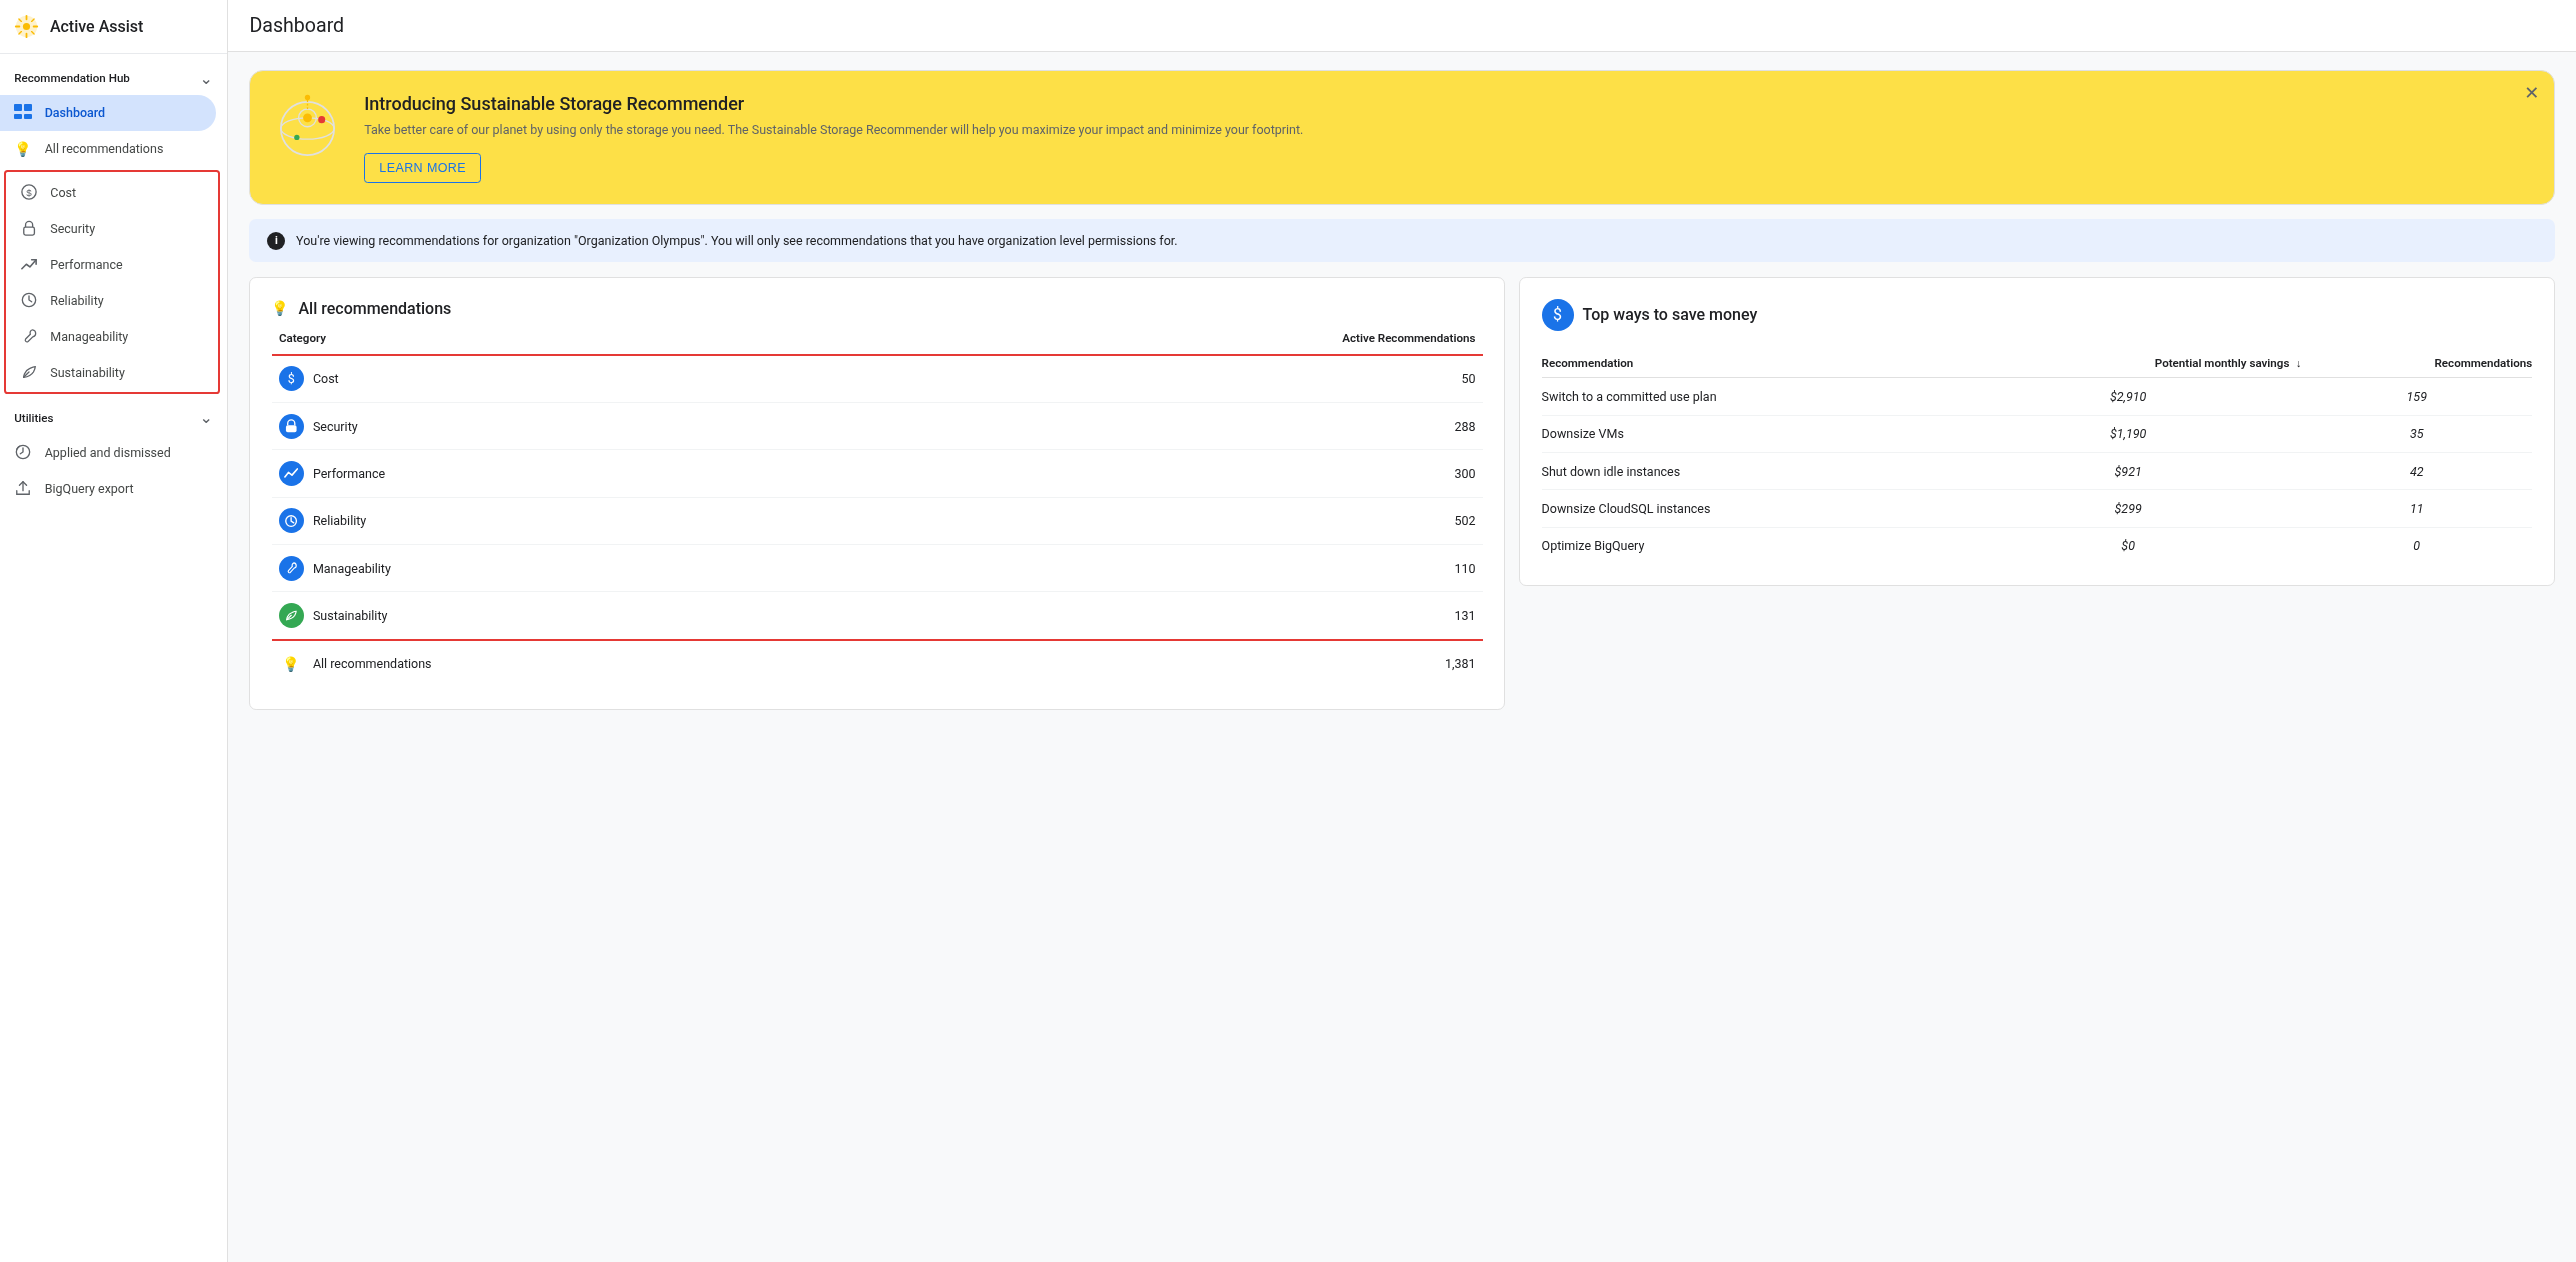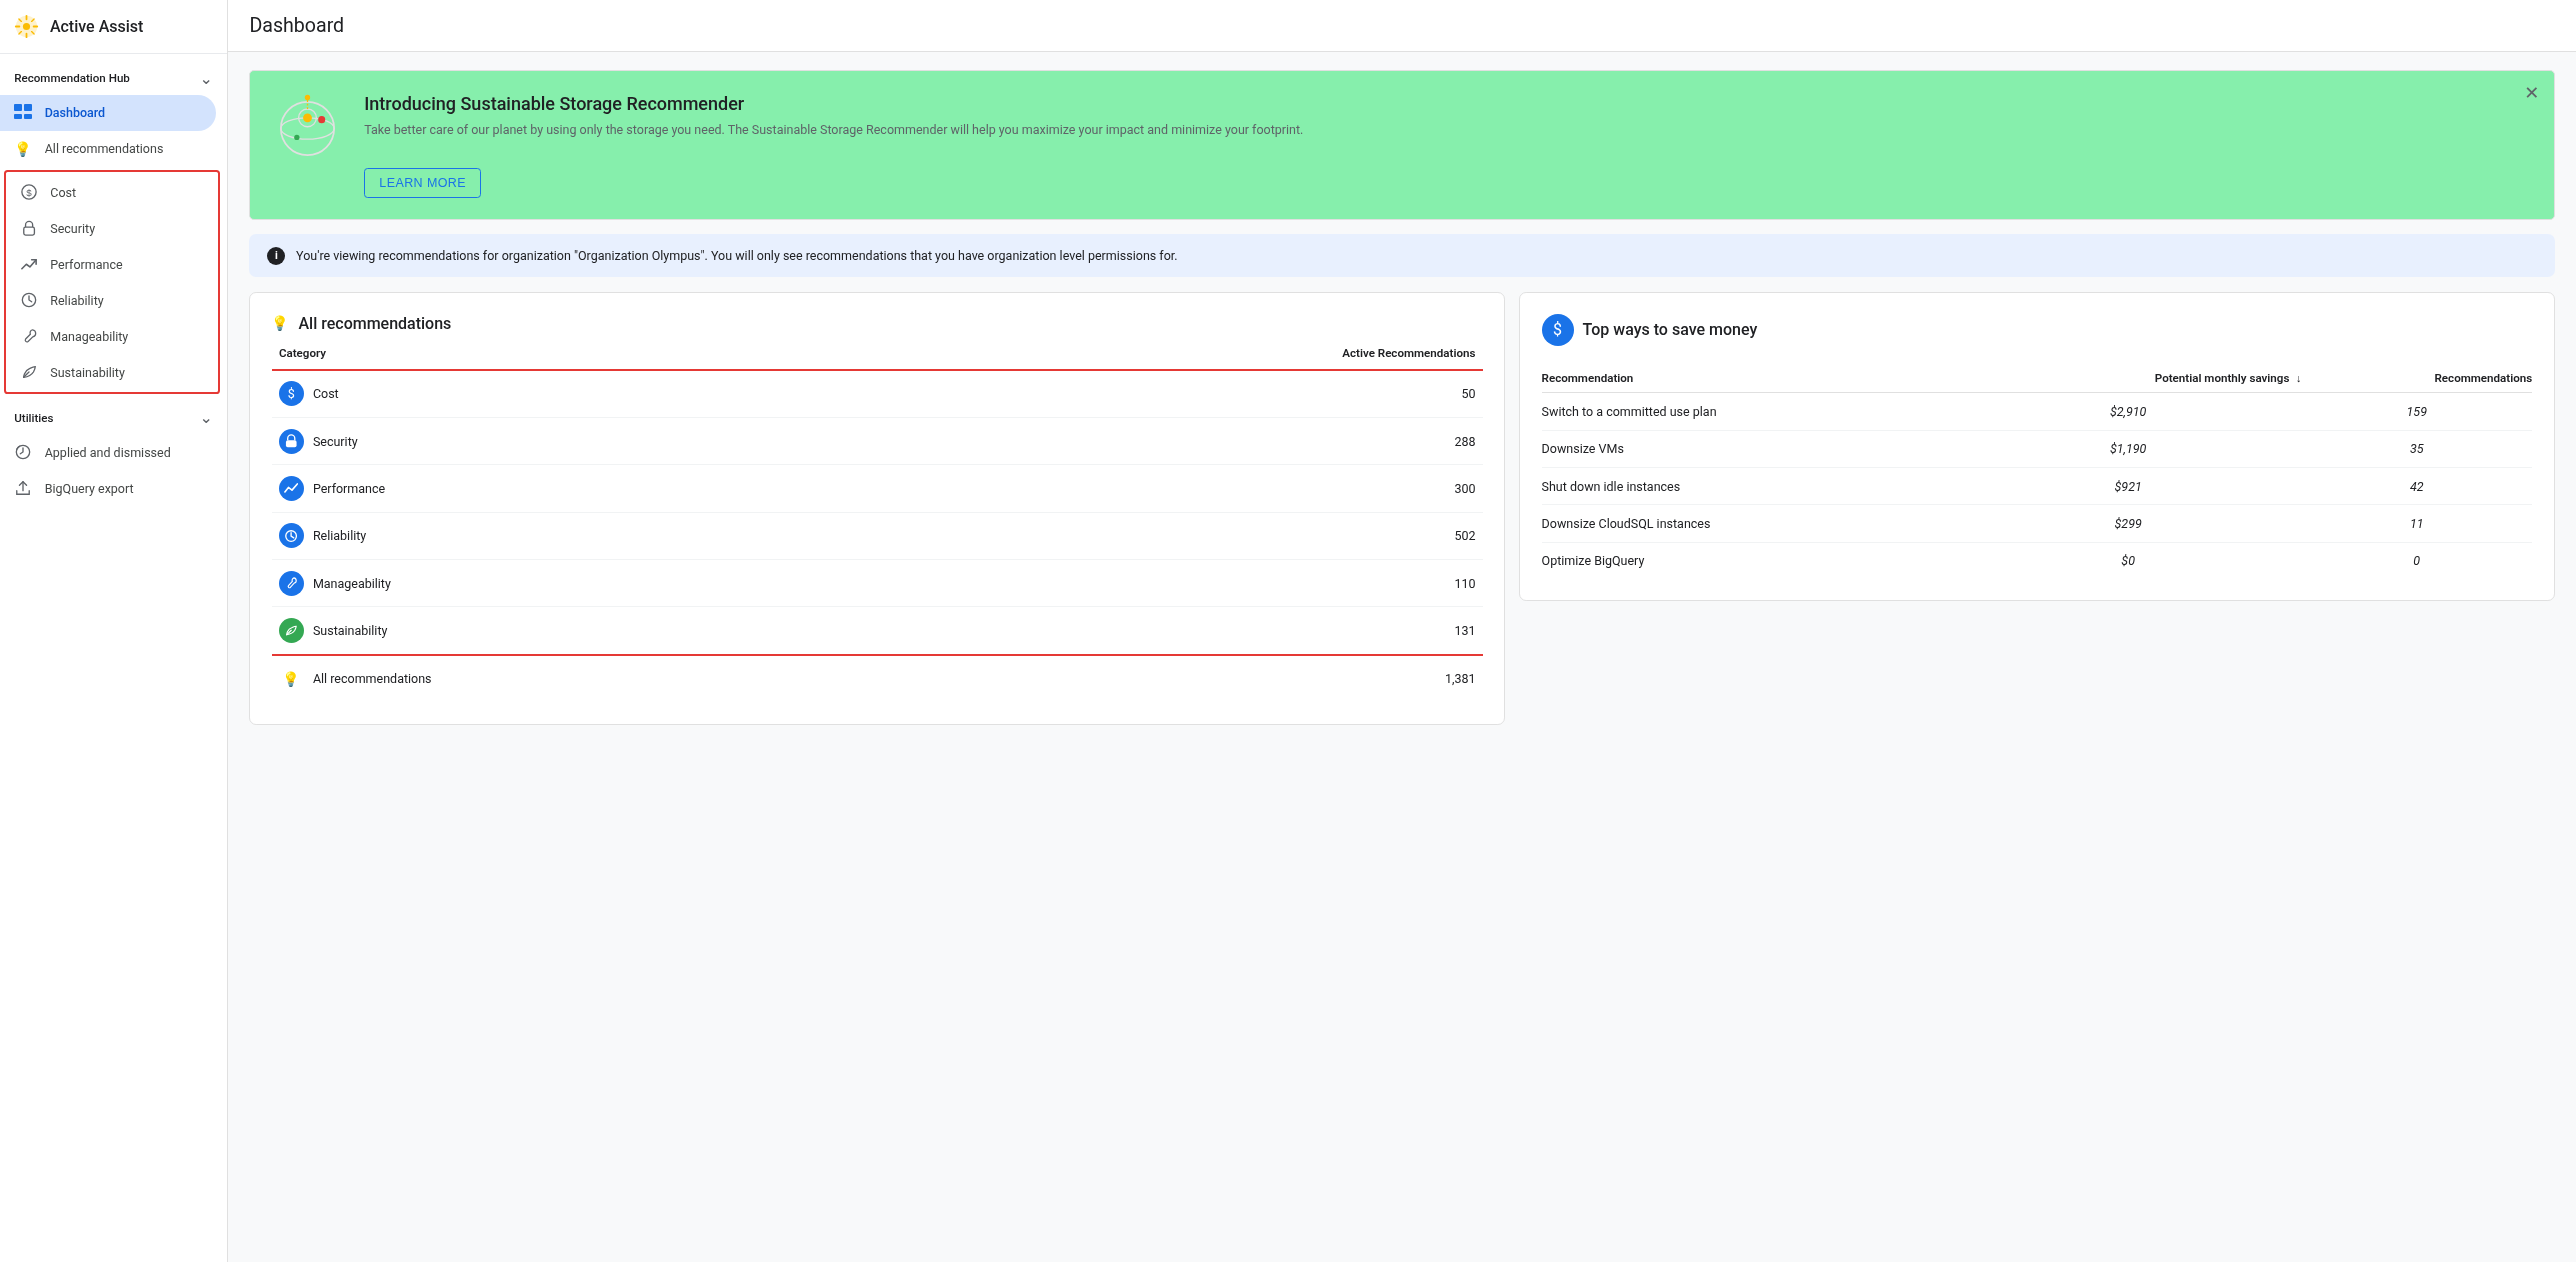--- a/index.html
+++ b/index.html
@@ -103,23 +103,23 @@
     }
     .main-content {
       padding: 18px 21.4px;
       display: flex;
       flex-direction: column;
       gap: 14.2px;
     }
 
     
     .banner {
-      background: #86efac;
+      background: #fde047;
       border: 0.9px solid #e0e0e0;
-      border-radius: 5px;
+      border-radius: 14px;
       padding: 21.4px;
       display: flex;
       align-items: flex-start;
       gap: 21.4px;
       position: relative;
     }
     .banner-close {
       position: absolute;
       top: 10.7px;
       right: 14.2px;
@@ -139,21 +139,21 @@
     .banner-title {
       font-size: 18px;
       font-weight: 500;
       color: #202124;
       margin-bottom: 7.1px;
     }
     .banner-desc {
       font-size: 12.5px;
       color: #5f6368;
       line-height: 1.5;
-      margin-bottom: 28px;
+      margin-bottom: 13px;
     }
     .banner-btn {
       border: 0.9px solid #1a73e8;
       background: transparent;
       color: #1a73e8;
       padding: 7.1px 14.2px;
       border-radius: 3.6px;
       font-size: 12.5px;
       font-weight: 500;
       cursor: pointer;

